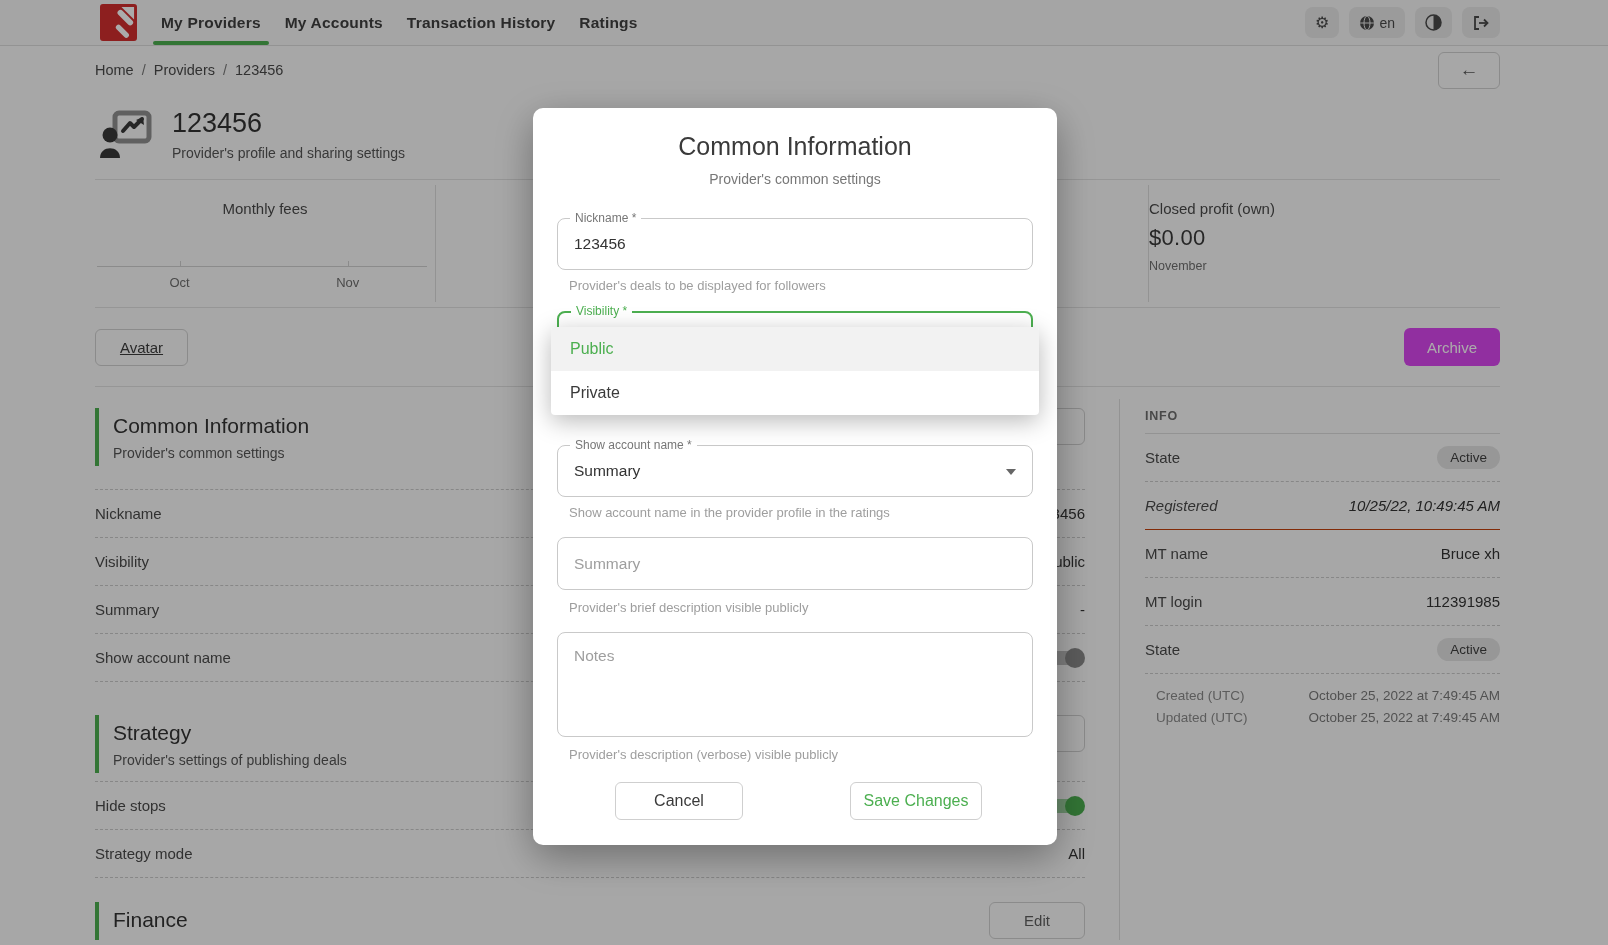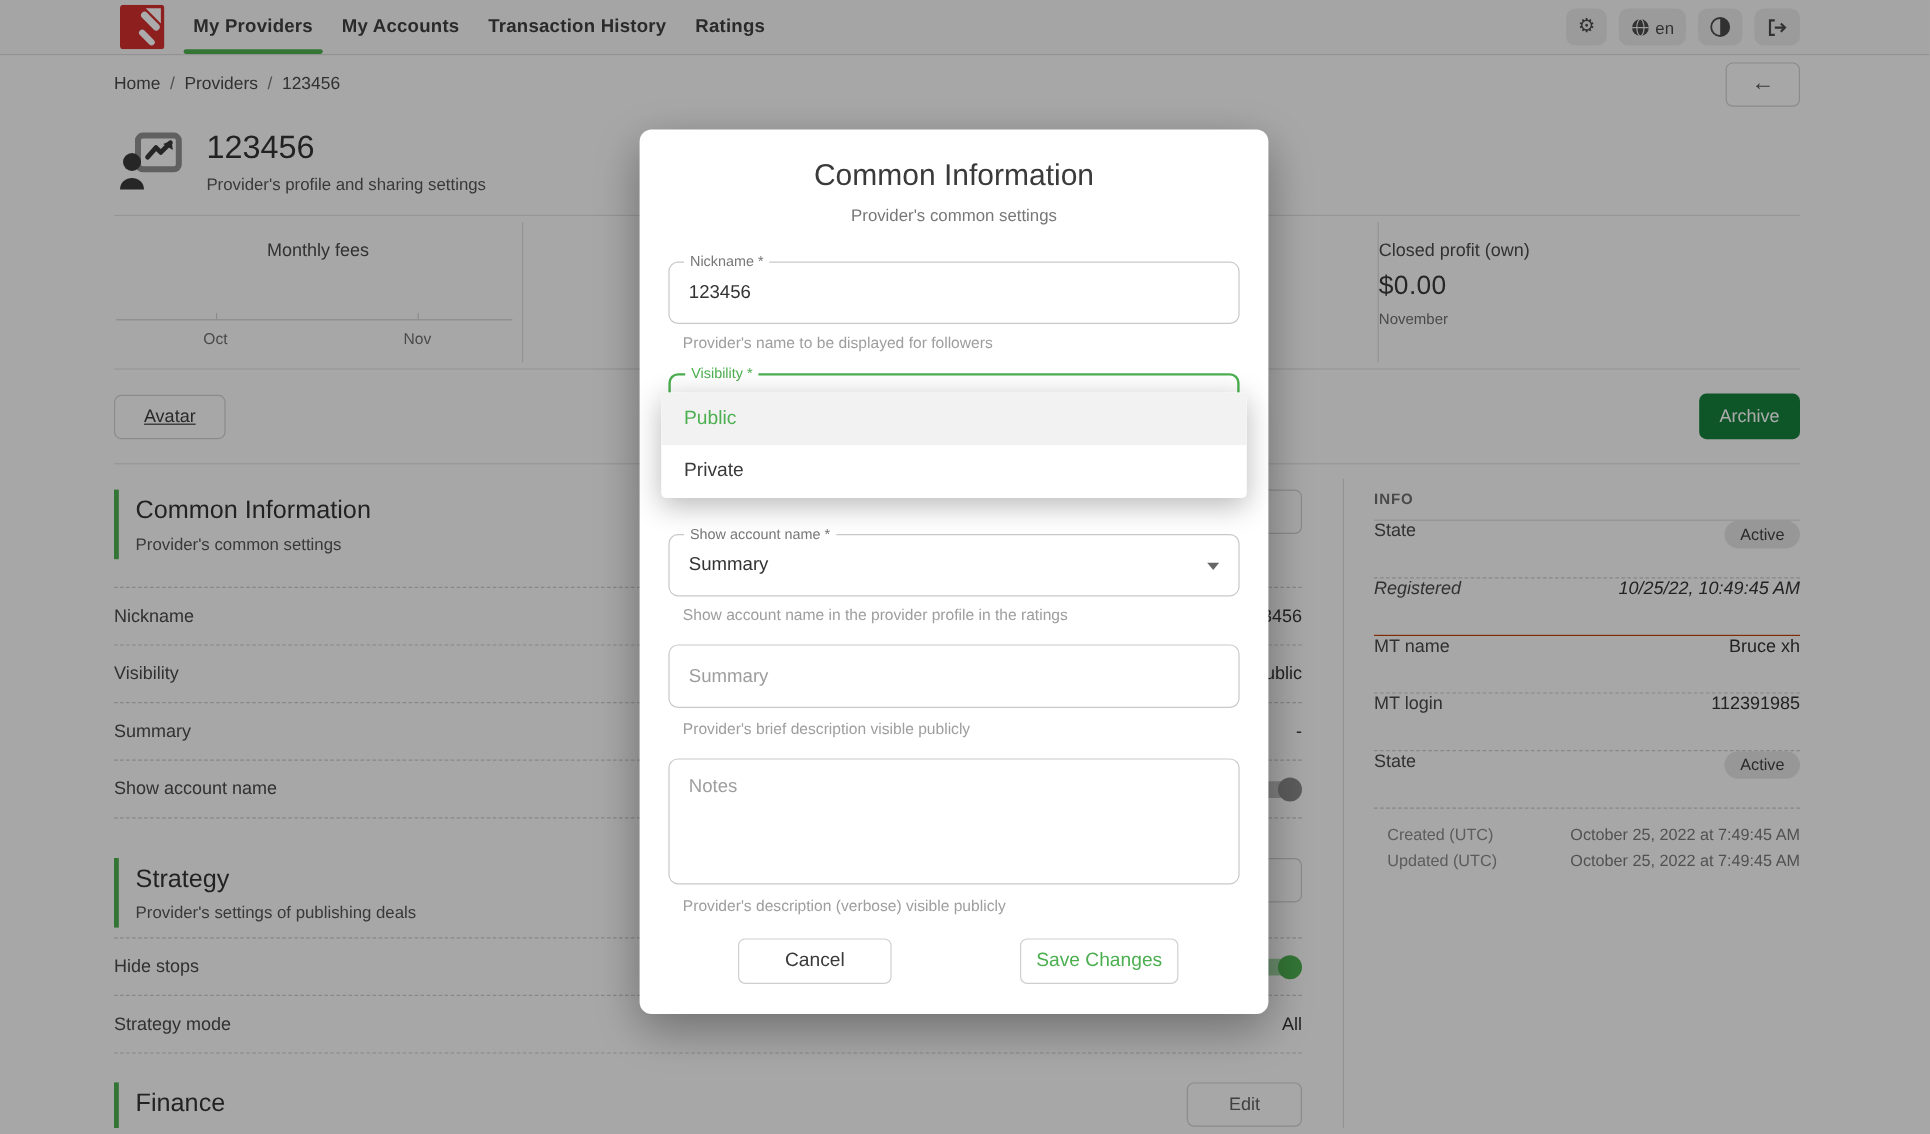--- a/index.html
+++ b/index.html
@@ -49,21 +49,21 @@
     font-size:13px; color:#6e6e6e; }
   .profit-value { font-size:22px; color:#3a3a3a; margin-top:8px; letter-spacing:.3px; }
   .profit-period { font-size:12.5px; color:#6e6e6e; margin-top:8px; }
 
   
   .actions-row { display:flex; align-items:center; justify-content:space-between;
     margin:0 108px 0 95px; height:79px; border-bottom:1px solid #e0e0e0; }
   .btn { border:1px solid #cfcfcf; border-radius:6px; background:transparent;
     font-size:15px; cursor:pointer; }
   .avatar-btn { width:93px; height:37px; color:#3d3d3d;text-decoration:underline; }
-  .archive-btn { width:84px; height:38px; border:none; background:#15803d; color:#fff; }
+  .archive-btn { width:96px; height:38px; border:none; background:#d946ef; color:#fff; }
 
   
   .content { display:flex; margin-left:95px; }
   .left-col { width:990px; }
   .section-header { position:relative; border-left:4px solid #4caf50;
     padding:3px 0 5px 14px; }
   .section-header.common { margin-top:21px; }
   .section-header.strategy { margin-top:33px; }
   .section-header.finance { margin-top:24px; }
   .section-title { font-size:21px; font-weight:400; color:#333; line-height:30px; }
@@ -86,21 +86,21 @@
   .toggle.on .knob { background:#4caf50; }
   .toggle.off .track { background:#bdbdbd; }
   .toggle.off .knob { background:#8a8a8a; }
 
   
   .sidebar { width:381px; margin-left:34px; margin-top:12px; border-left:1px solid #dcdcdc;
     padding:0 0 60px 25px; }
   .sb-caption { height:34px; display:flex; align-items:center; font-size:12.5px;
     letter-spacing:.8px; color:#6e6e6e; font-weight:600; }
   .sb-div-solid { border-bottom:1px solid #dcdcdc; }
-  .sb-row { height:48px; display:flex; align-items:flex-start; justify-content:space-between; }
+  .sb-row { height:48px; display:flex; align-items:center; justify-content:space-between; }
   .sb-row.dashed { border-bottom:1px dashed #c9c9c9; }
   .sb-row.solid { border-bottom:1px solid #c2410c;font-style:italic; }
   .sb-label { font-size:15px; color:#4a4a4a; }
   .sb-value { font-size:15px; color:#333; }
   .badge { background:#e2e2e2; color:#3f3f3f; font-size:13.5px; border-radius:13px;
     padding:4px 13px; }
   .chevron-right { width:9px; height:9px; border-top:2px solid #555; border-right:2px solid #555;
     transform:rotate(45deg); display:inline-block; margin-right:4px; }
   .sb-meta { padding-top:14px; }
   .sb-meta-row { display:flex; justify-content:space-between; margin-bottom:7px; }
@@ -331,21 +331,21 @@
 <div class="backdrop"></div>
 
 <div class="modal">
   <div class="modal-title">Common Information</div>
   <div class="modal-subtitle">Provider's common settings</div>
 
   <div class="field" style="top:110px;height:52px;">
     <span class="field-label">Nickname *</span>
     <input class="field-input" value="123456" style="">
   </div>
-  <div class="helper" style="top:170px;">Provider's name to be displayed for followers</div>
+  <div class="helper" style="top:170px;">Provider's deals to be displayed for followers</div>
 
   <div class="field focused" style="top:203px;height:52px;">
     <span class="field-label">Visibility *</span>
   </div>
 
   <div class="field" style="top:337px;height:52px;">
     <span class="field-label">Show account name *</span>
     <div class="select-value">Summary</div>
     <span class="select-arrow"></span>
   </div>

